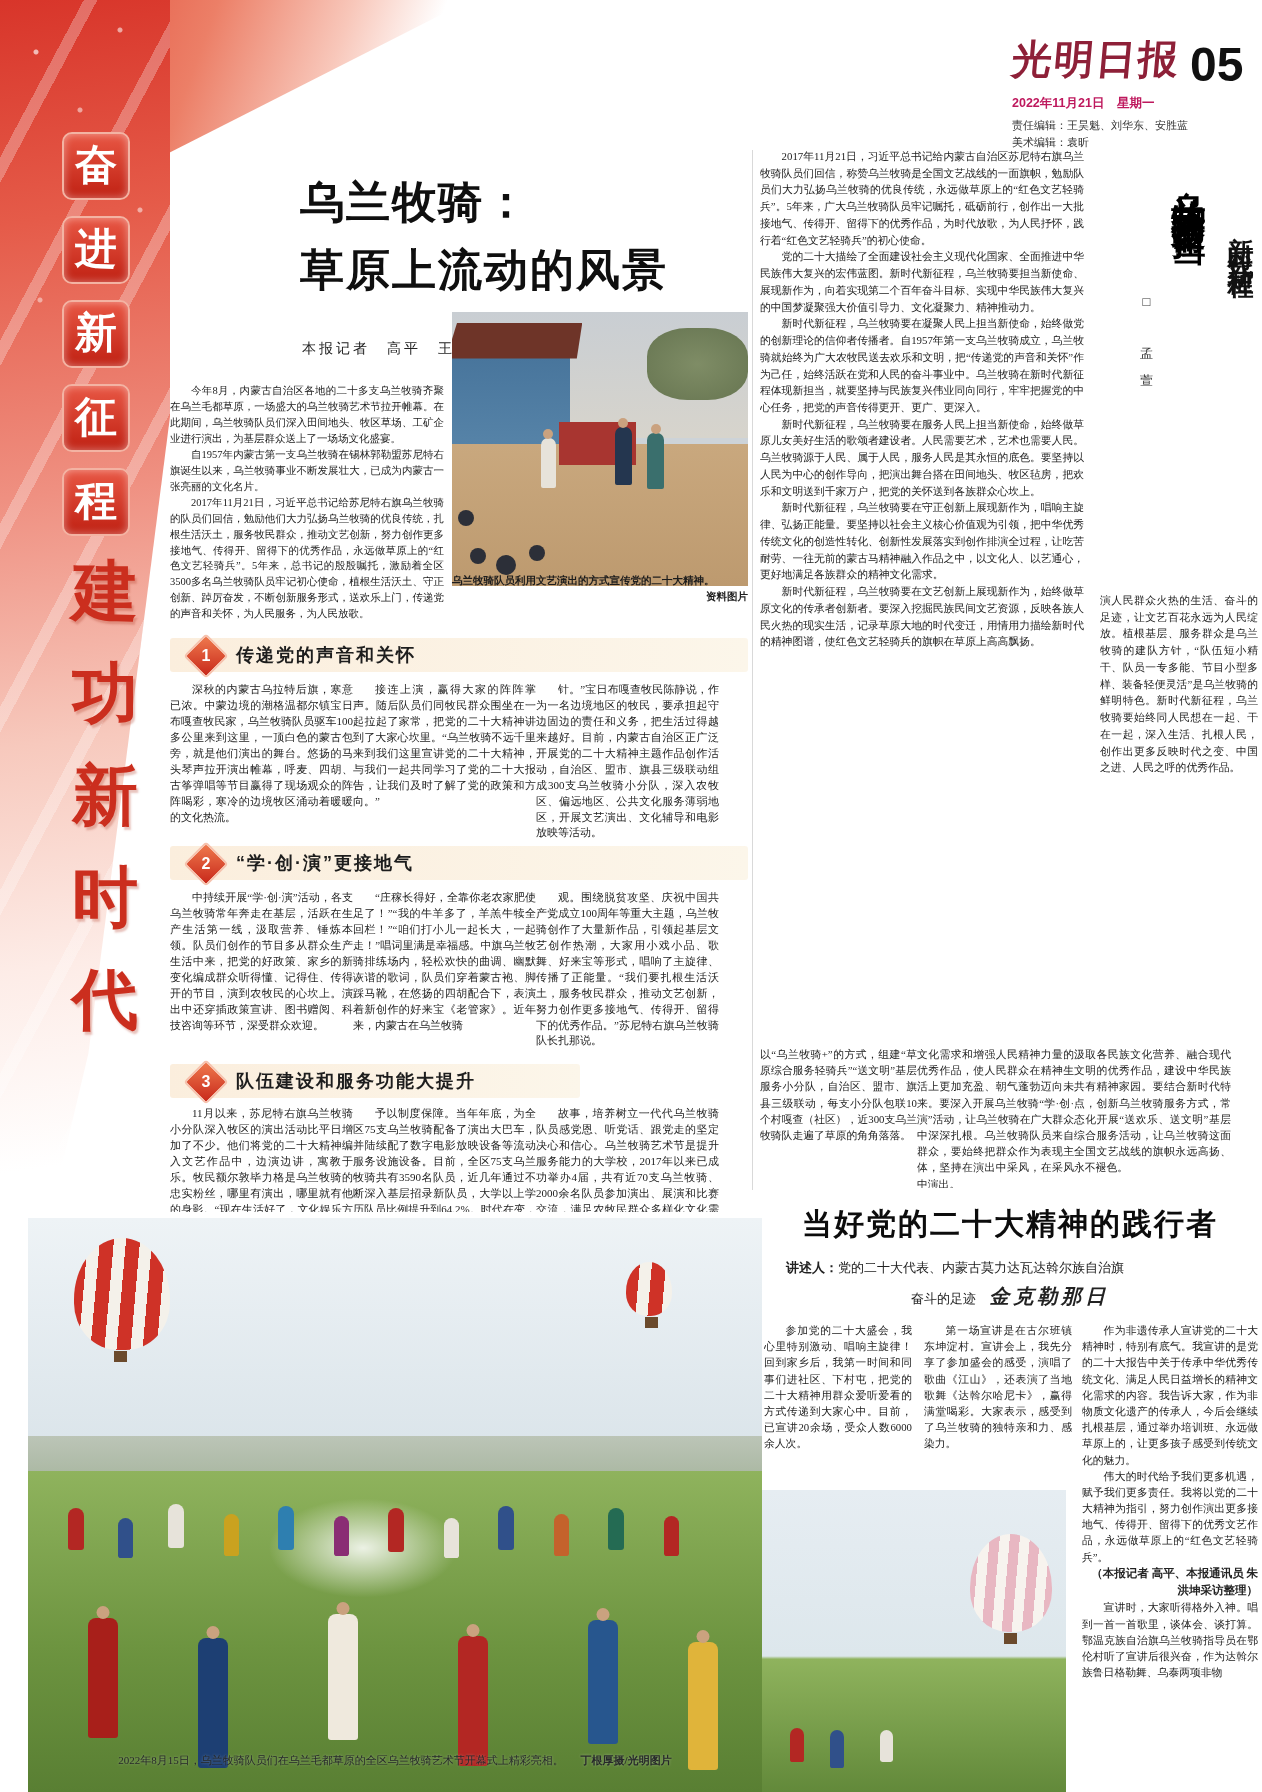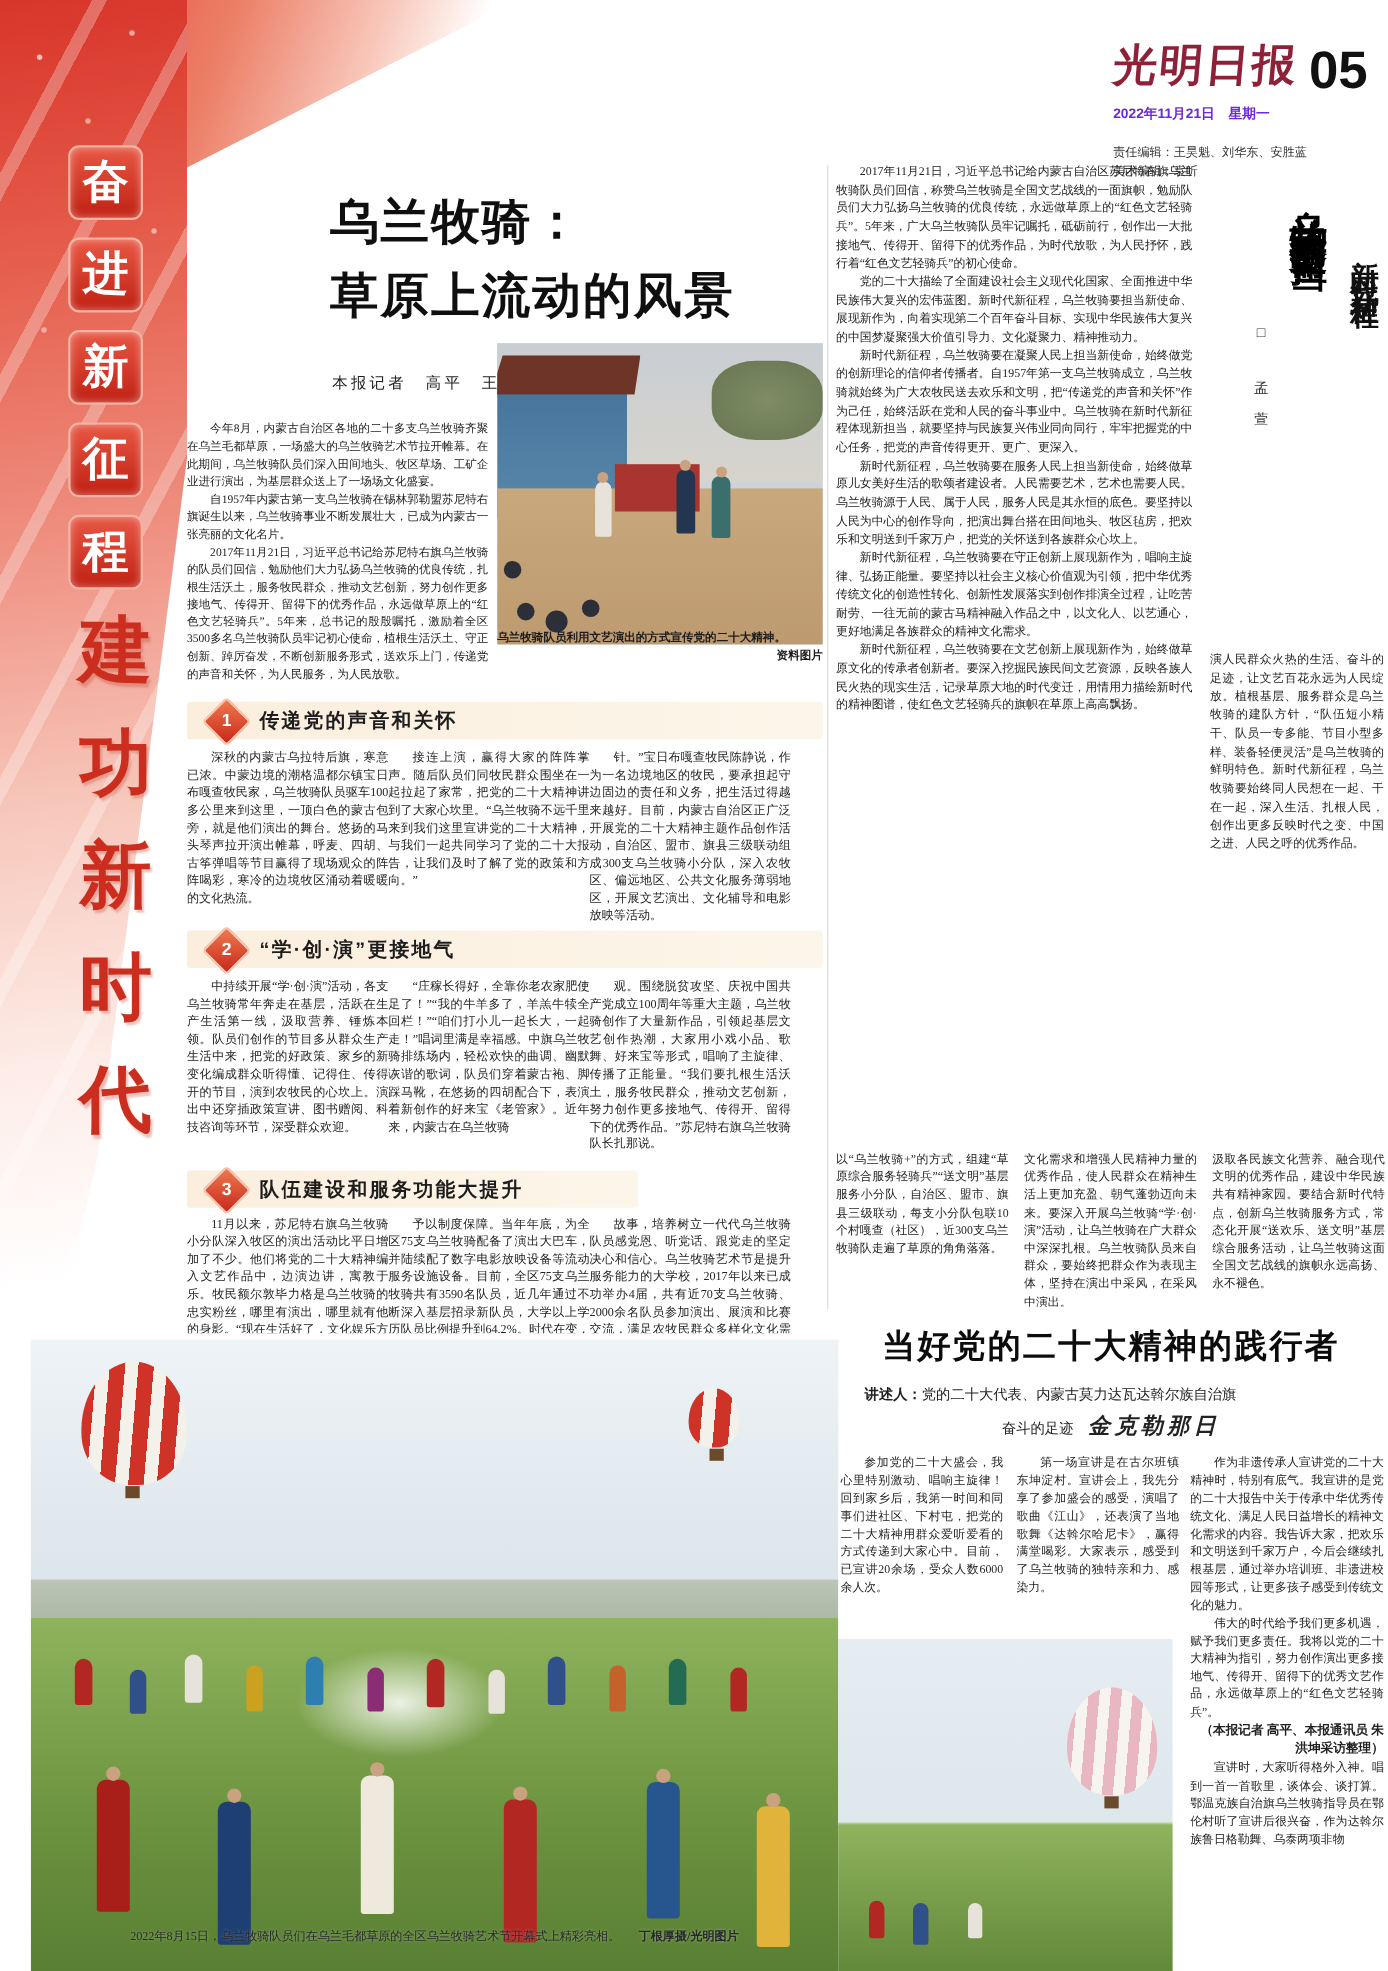--- a/index.html
+++ b/index.html
@@ -41,21 +41,21 @@
     text-shadow:0 0 3px #fff,0 0 6px #fff,1px 1px 1px #ffffff;}
   .banner-bottom{width:300px;height:30px;margin:0 auto;clip-path:polygon(0 0,100% 0,94% 100%,6% 100%);
     background:linear-gradient(90deg,#ed7a5c,#df4a2e);display:flex;align-items:center;justify-content:center;}
   .banner-issue{font-weight:700;font-size:16px;color:#a50f14;letter-spacing:2px;
     text-shadow:0 0 3px rgba(255,255,255,.9);}
   .masthead{left:1012px;top:32px;width:250px;}
   .mast-row{display:flex;align-items:flex-end;gap:10px;}
   .paper-name{font-weight:700;font-size:40px;color:#8e2038;transform:skewX(-5deg);letter-spacing:2px;}
   .page-num{font-family:"Liberation Sans",sans-serif;font-weight:700;font-size:48px;line-height:44px;color:#111;}
   .mast-lines{margin-top:8px;font-family:"Liberation Sans",sans-serif;color:#333;}
-  .mast-date{font-size:12.5px;font-weight:700;color:#6d28d9;margin-bottom:19px;}
+  .mast-date{font-size:12.5px;font-weight:700;color:#be185d;margin-bottom:5px;}
   .mast-ed{font-size:11px;line-height:1.55;}
 
   
   .headline{left:300px;top:168px;width:450px;font-family:"Liberation Sans",sans-serif;
     font-weight:700;font-size:44px;line-height:1.55;color:#0f0f0f;letter-spacing:2px;}
   .byline{left:302px;top:340px;width:340px;font-size:14px;letter-spacing:3px;color:#222;}
   .intro{left:170px;top:383px;width:274px;height:250px;overflow:hidden;
     font-size:10.5px;line-height:1.52;text-align:justify;}
   .intro p,.colstack p{margin:0;text-indent:2em;}
 
@@ -100,21 +100,21 @@
   .c-col1{position:absolute;left:0;top:0;width:324px;height:888px;overflow:hidden;
     font-size:10.8px;line-height:1.55;text-align:justify;}
   .c-col1 p{margin:0;text-indent:2em;}
   .c-head{position:absolute;left:340px;top:16px;width:158px;height:410px;writing-mode:vertical-rl;}
   .c-kicker{display:block;font-weight:700;font-size:26px;letter-spacing:8px;color:#111;
     padding-top:52px;margin-left:12px;}
   .c-title{display:block;font-weight:700;font-size:34px;letter-spacing:5px;color:#000;}
   .c-author{display:block;font-size:13px;letter-spacing:12px;color:#333;padding-top:130px;margin-right:10px;}
   .c-col3{position:absolute;left:340px;top:444px;width:158px;height:444px;overflow:hidden;
     font-size:10.8px;line-height:1.55;text-align:justify;}
-  .c-minis{position:absolute;left:0;top:898px;width:500px;height:142px;display:flex;gap:14px;}
+  .c-minis{position:absolute;left:0;top:898px;width:500px;height:142px;display:flex;gap:0;}
   .c-mini{width:157px;overflow:hidden;font-size:10.8px;line-height:1.5;text-align:justify;}
 
   
   .story{left:760px;top:1200px;width:500px;height:592px;}
   .story-headline{text-align:center;font-family:"Liberation Sans",sans-serif;font-weight:700;
     font-size:30px;letter-spacing:2px;color:#0c0c0c;margin-top:4px;}
   .speaker1{margin-top:14px;padding-left:26px;font-size:13px;color:#222;}
   .speaker1 b{font-weight:700;}
   .speaker2{margin-top:6px;text-align:center;font-size:13px;color:#222;}
   .speaker-name{font-weight:700;font-size:20px;font-style:italic;letter-spacing:4px;margin-left:10px;}
@@ -304,21 +304,21 @@
       <span class="speaker-name">金克勒那日</span>
     </div>
     <div class="story-cols">
       <div class="s-col s-a colstack">
           <p>参加党的二十大盛会，我心里特别激动、唱响主旋律！回到家乡后，我第一时间和同事们进社区、下村屯，把党的二十大精神用群众爱听爱看的方式传递到大家心中。目前，已宣讲20余场，受众人数6000余人次。</p>
         </div>
       <div class="s-col s-b colstack">
           <p>第一场宣讲是在古尔班镇东坤淀村。宣讲会上，我先分享了参加盛会的感受，演唱了歌曲《江山》，还表演了当地歌舞《达斡尔哈尼卡》，赢得满堂喝彩。大家表示，感受到了乌兰牧骑的独特亲和力、感染力。</p>
         </div>
       <div class="s-col s-c colstack">
-        <p>作为非遗传承人宣讲党的二十大精神时，特别有底气。我宣讲的是党的二十大报告中关于传承中华优秀传统文化、满足人民日益增长的精神文化需求的内容。我告诉大家，把欢乐和文明送到千家万户，今后会继续扎根基层，通过举办培训班、非遗进校园等形式，让更多孩子感受到传统文化的魅力。</p>
+        <p>作为非遗传承人宣讲党的二十大精神时，特别有底气。我宣讲的是党的二十大报告中关于传承中华优秀传统文化、满足人民日益增长的精神文化需求的内容。我告诉大家，作为非物质文化遗产的传承人，今后会继续扎根基层，通过举办培训班、永远做草原上的，让更多孩子感受到传统文化的魅力。</p>
         <p>伟大的时代给予我们更多机遇，赋予我们更多责任。我将以党的二十大精神为指引，努力创作演出更多接地气、传得开、留得下的优秀文艺作品，永远做草原上的“红色文艺轻骑兵”。</p>
         <p class="attribution">（本报记者 高平、本报通讯员 朱洪坤采访整理）</p>
         <p>宣讲时，大家听得格外入神。唱到一首一首歌里，谈体会、谈打算。鄂温克族自治旗乌兰牧骑指导员在鄂伦村听了宣讲后很兴奋，作为达斡尔族鲁日格勒舞、乌泰两项非物</p>
       </div>
       <div class="photo-ext">
         <div class="balloon pink" style="right:14px;top:44px;width:82px;height:98px;"></div>
         <div class="fg" style="left:30px;bottom:30px;width:14px;height:34px;background:#b32723;"></div>
         <div class="fg" style="left:70px;bottom:24px;width:14px;height:38px;background:#30508a;"></div>
         <div class="fg" style="left:120px;bottom:30px;width:13px;height:32px;background:#e7e3da;"></div>
       </div>

